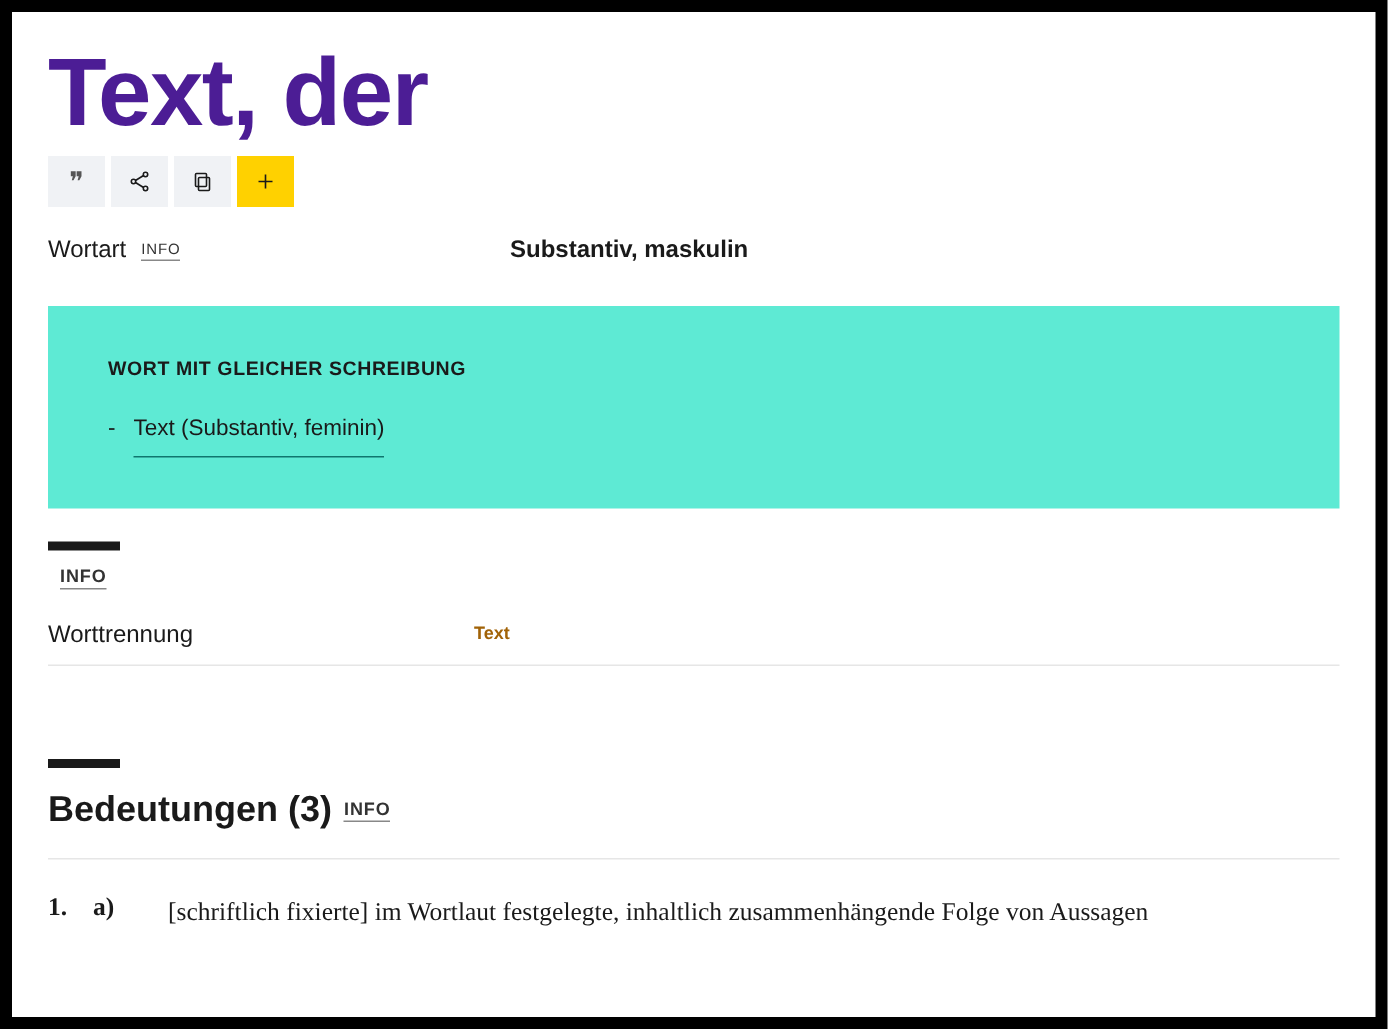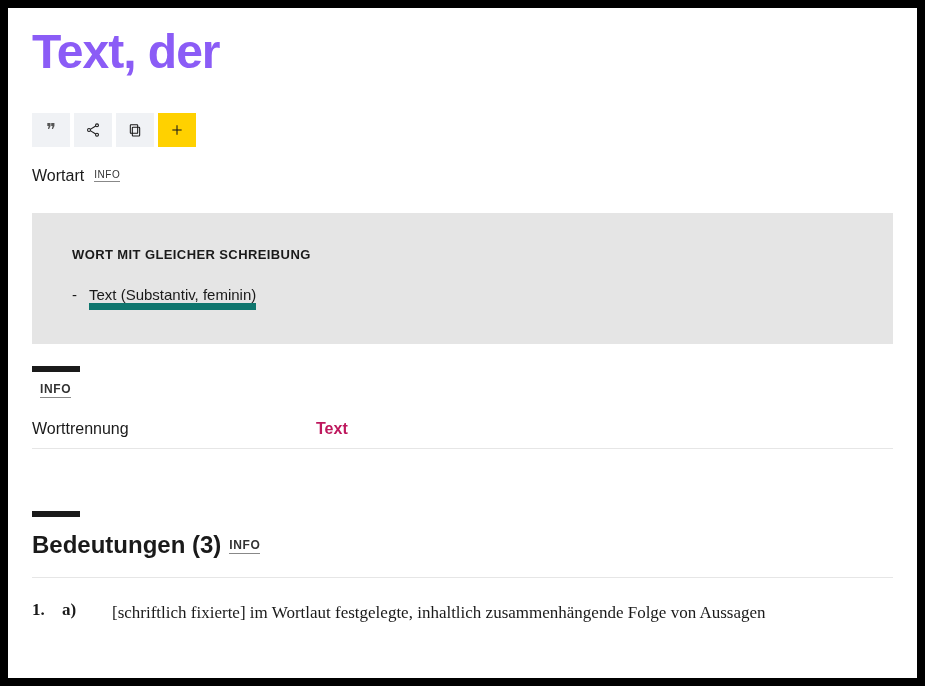--- a/index.html
+++ b/index.html
@@ -10,26 +10,26 @@
     padding: 8px;
   }
   .page {
     background: #fff;
     width: 100%;
     height: 100%;
     padding: 18px 24px 0 24px;
     overflow: hidden;
   }
   .headword {
-    font-size: 48px;
+    font-size: 64px;
     font-weight: 800;
     letter-spacing: -1px;
-    color: #8b5cf6;
+    color: #4c1d95;
     line-height: 1.1;
-    margin-bottom: 34px;
+    margin-bottom: 8px;
   }
   .action-row {
     display: flex;
     gap: 4px;
     margin-bottom: 20px;
   }
   .action-btn {
     width: 38px;
     height: 34px;
     display: flex;
@@ -72,61 +72,61 @@
     letter-spacing: 0.6px;
     border-bottom: 1px solid #888;
     padding-bottom: 1px;
     color: #333;
     cursor: pointer;
     margin-left: 8px;
     position: relative;
     top: -4px;
   }
   .callout {
-    background: #e5e5e5;
+    background: #5eead4;
     padding: 34px 40px 34px 40px;
     margin-bottom: 22px;
   }
   .callout-title {
     font-size: 13px;
     font-weight: 800;
     letter-spacing: 0.4px;
     color: #1a1a1a;
     margin-bottom: 24px;
   }
   .callout-item {
     font-size: 15px;
     color: #1a1a1a;
     display: flex;
     align-items: baseline;
     gap: 12px;
   }
   .callout-link {
-    border-bottom: 7px solid #0f766e;
-    padding-bottom: 0;
+    border-bottom: 1px solid #0f766e;
+    padding-bottom: 10px;
     cursor: pointer;
   }
   .section-mark {
     width: 48px;
     height: 6px;
     background: #1a1a1a;
     margin-bottom: 14px;
   }
   .section-title {
     font-size: 24px;
     font-weight: 800;
     color: #1a1a1a;
     margin-bottom: 18px;
     display: flex;
     align-items: baseline;
   }
   .section-spelling { margin-bottom: 62px; }
   .spelling-row { display: flex; padding-bottom: 10px; border-bottom: 1px solid #e6e6e6; }
   .spelling-label { width: 284px; font-size: 16px; color: #1a1a1a; }
-  .spelling-value { font-size: 16px; font-weight: 700; color: #be185d; }
+  .spelling-value { font-size: 12px; font-weight: 700; color: #a16207; }
   .meanings-rule { height: 1px; background: #e6e6e6; margin: 18px 0 22px; }
   .meaning-row {
     display: flex;
     gap: 8px;
     font-family: Georgia, "Times New Roman", serif;
     font-size: 17px;
     color: #1a1a1a;
   }
   .meaning-num { font-weight: 700; width: 22px; }
   .meaning-sub { font-weight: 700; width: 28px; }
@@ -164,20 +164,21 @@
           <line x1="5" y1="12" x2="19" y2="12"></line>
         </svg>
     </div>
   </div>
 
   <div class="meta-row">
     <div class="meta-label">
       <span>Wortart</span>
       <span class="info-badge">INFO</span>
     </div>
+    <div class="meta-value">Substantiv, maskulin</div>
   </div>
 
   <div class="callout">
     <div class="callout-title">WORT MIT GLEICHER SCHREIBUNG</div>
     <div class="callout-item">
       <span>-</span>
       <span class="callout-link">Text (Substantiv, feminin)</span>
     </div>
   </div>
 

